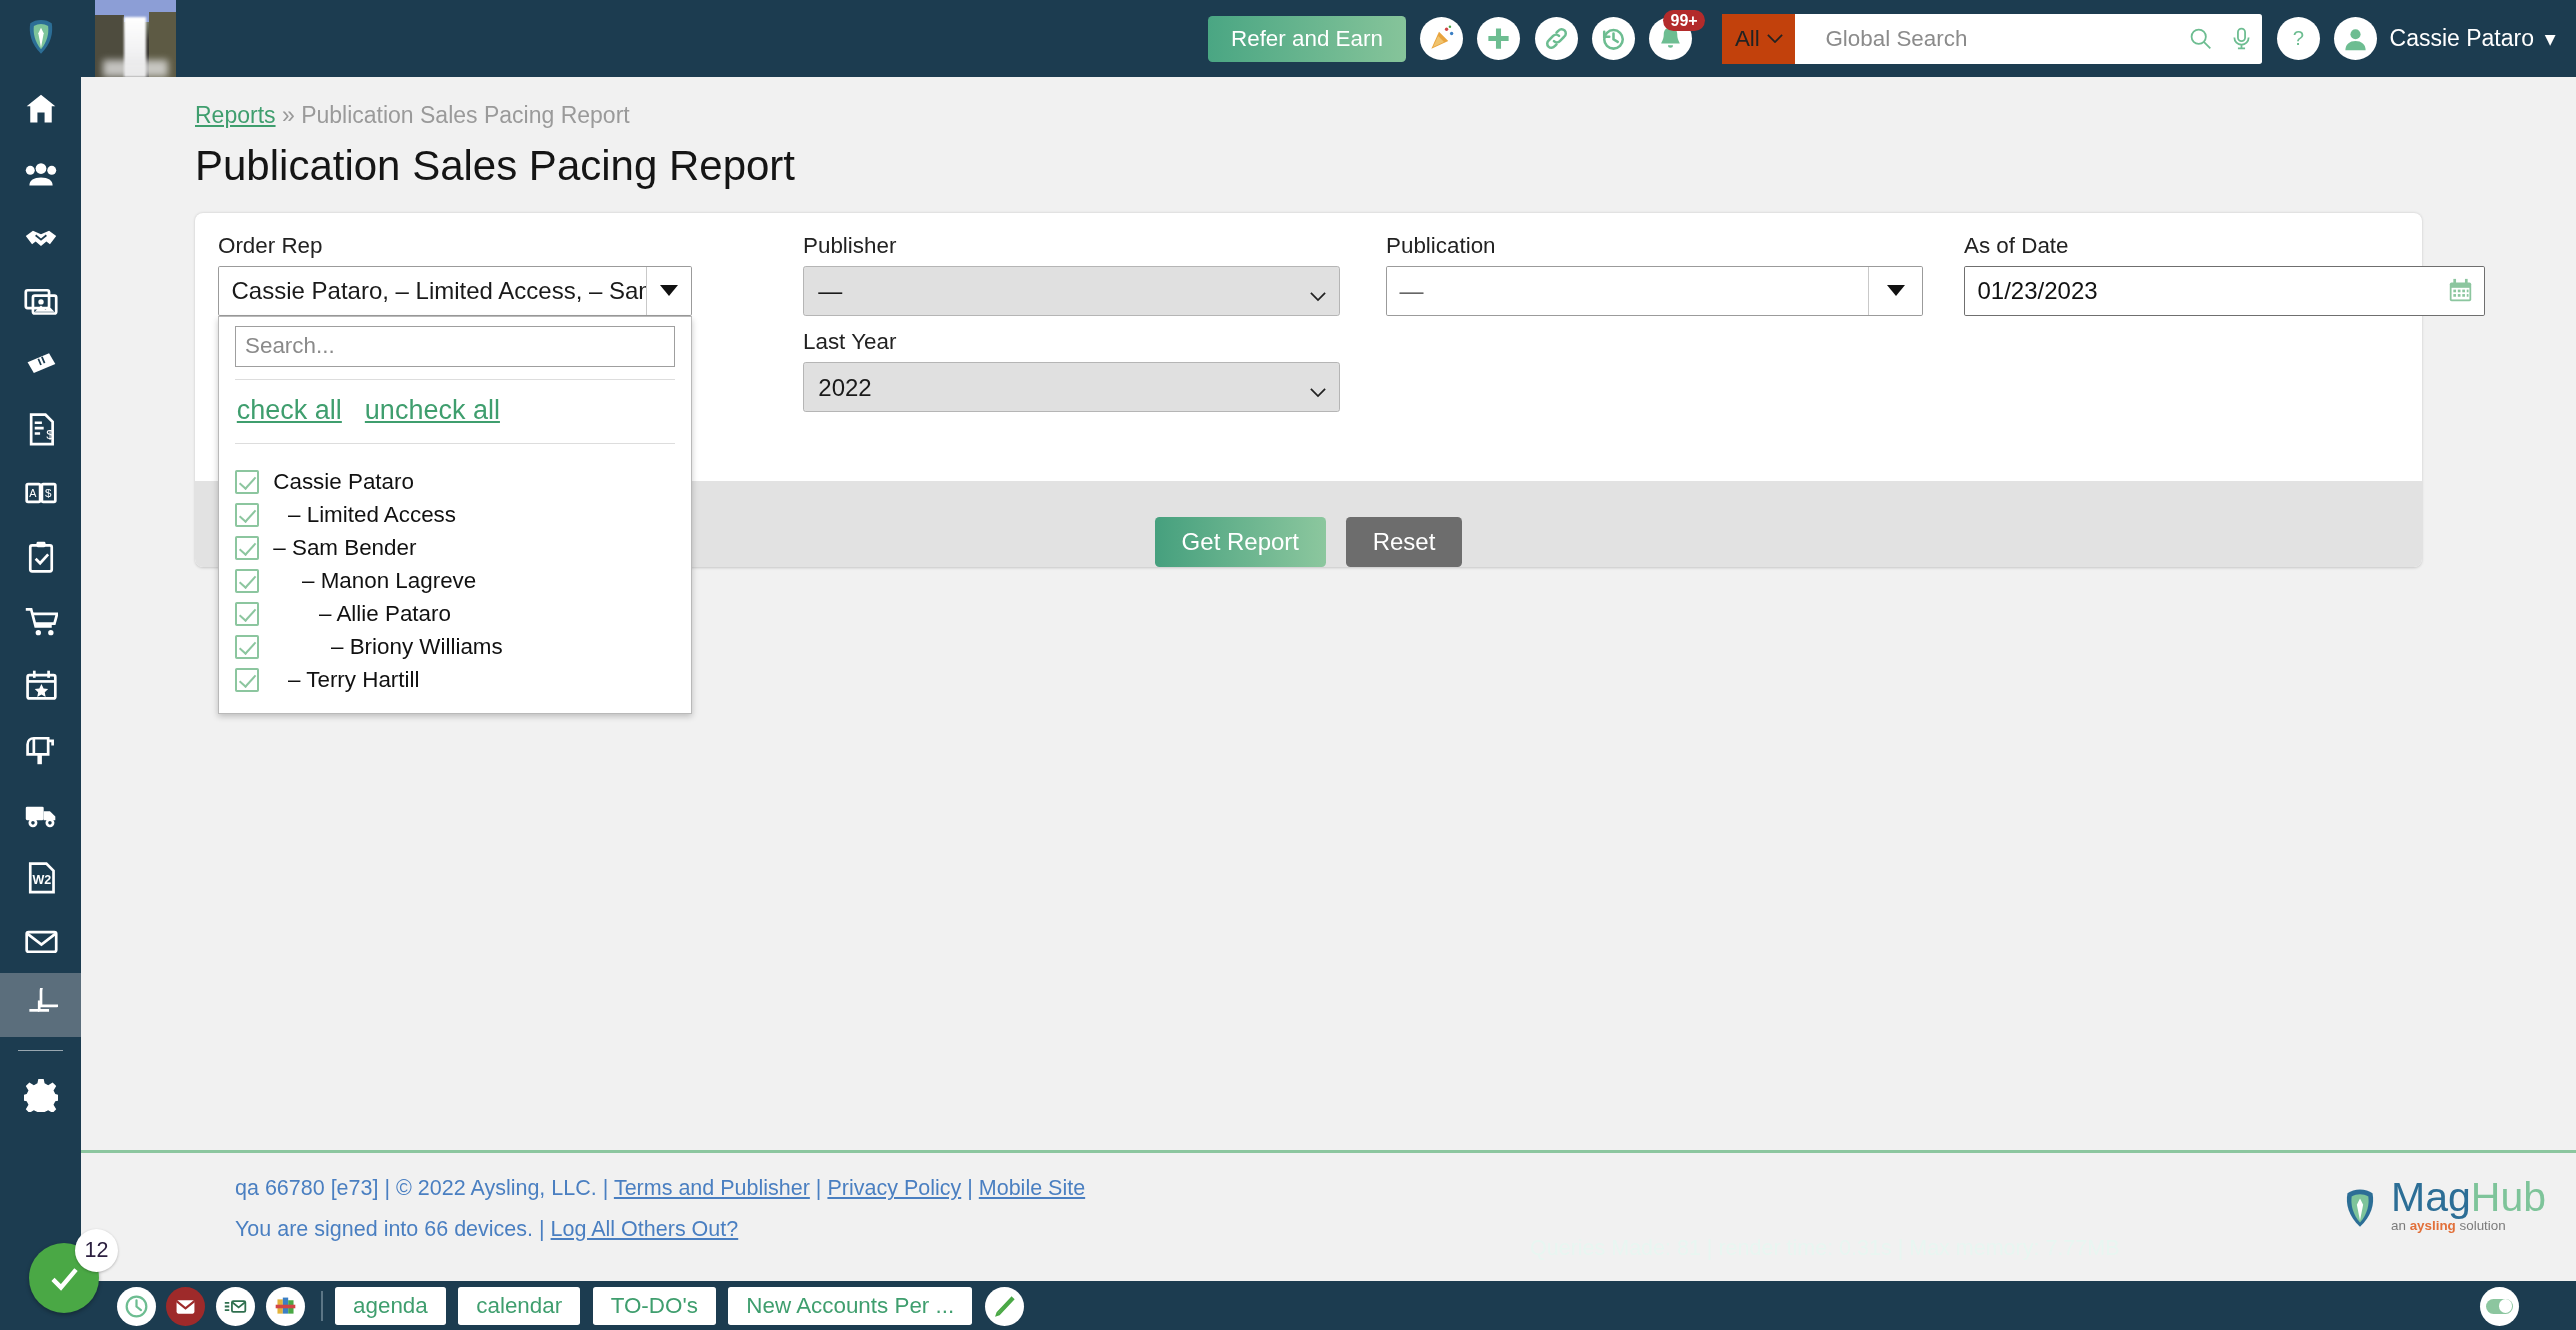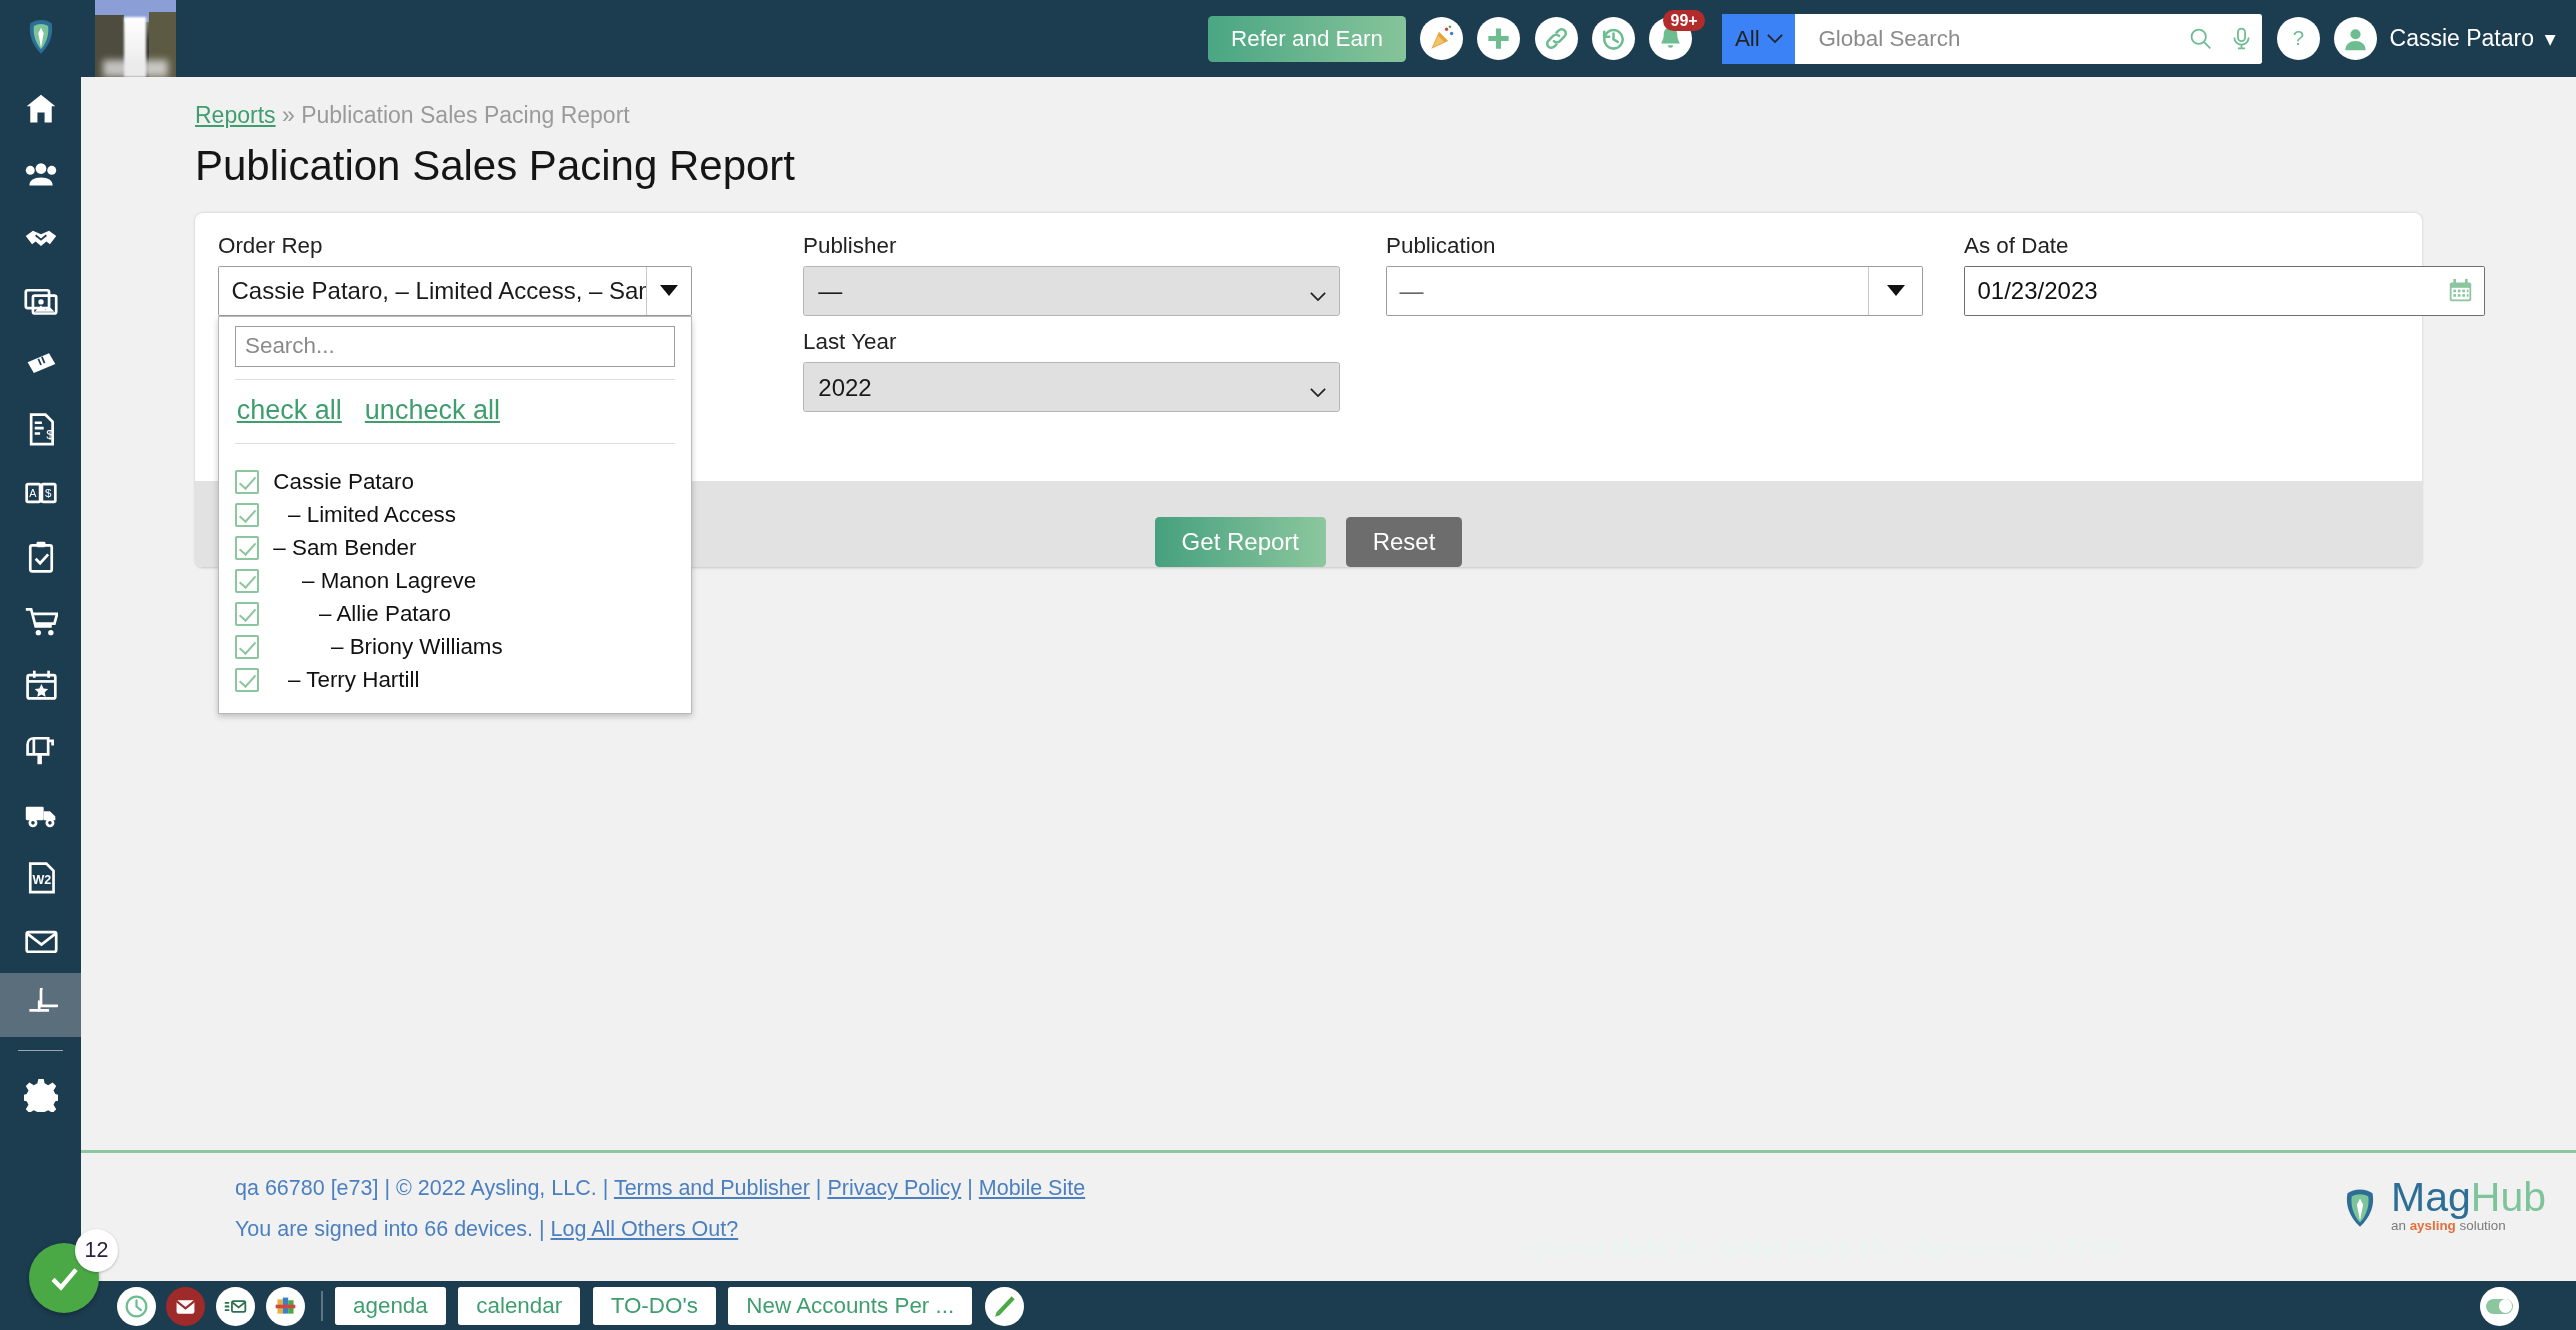--- a/index.html
+++ b/index.html
@@ -84,27 +84,27 @@
     border-radius: 21.5px; font-size: 16px;
     padding: 2.7px 7.2px; line-height: 1; font-weight: bold;
   }
 
   #search-wrap {
     display: flex; align-items: center; height: 50px;
     margin-left: 30px; background: #fff; border-radius: 2.7px;
     flex: 0 0 auto;
   }
   #search-scope {
-    height: 50px; background: #3b82f6; color: #222;
+    height: 50px; background: #c2410c; color: #222;
     display: flex; align-items: center; gap: 7.2px;
     padding: 0 12.5px; font-size: 22.4px; cursor: pointer;
   }
   #search-input {
     width: 385px; height: 50px; border: none; outline: none;
-    font-size: 22.4px; padding: 0 23px; color: #555;
+    font-size: 22.4px; padding: 0 30px; color: #555;
     font-family: "Liberation Sans", sans-serif;
   }
   #search-input::placeholder { color: #8b8b8b; }
   .search-act { width: 41px; display:flex; align-items:center; justify-content:center; cursor:pointer; }
   .search-act svg { width: 25px; height: 25px; fill: none; stroke: #6dbd91; stroke-width: 2; }
 
   #user-name {
     color: #fff; font-size: 23px; margin-left: 12.5px; white-space: nowrap;
   }
   #user-caret { margin: 0 21.5px 0 10.7px; color:#fff; font-size:21.5px; cursor:pointer; }

